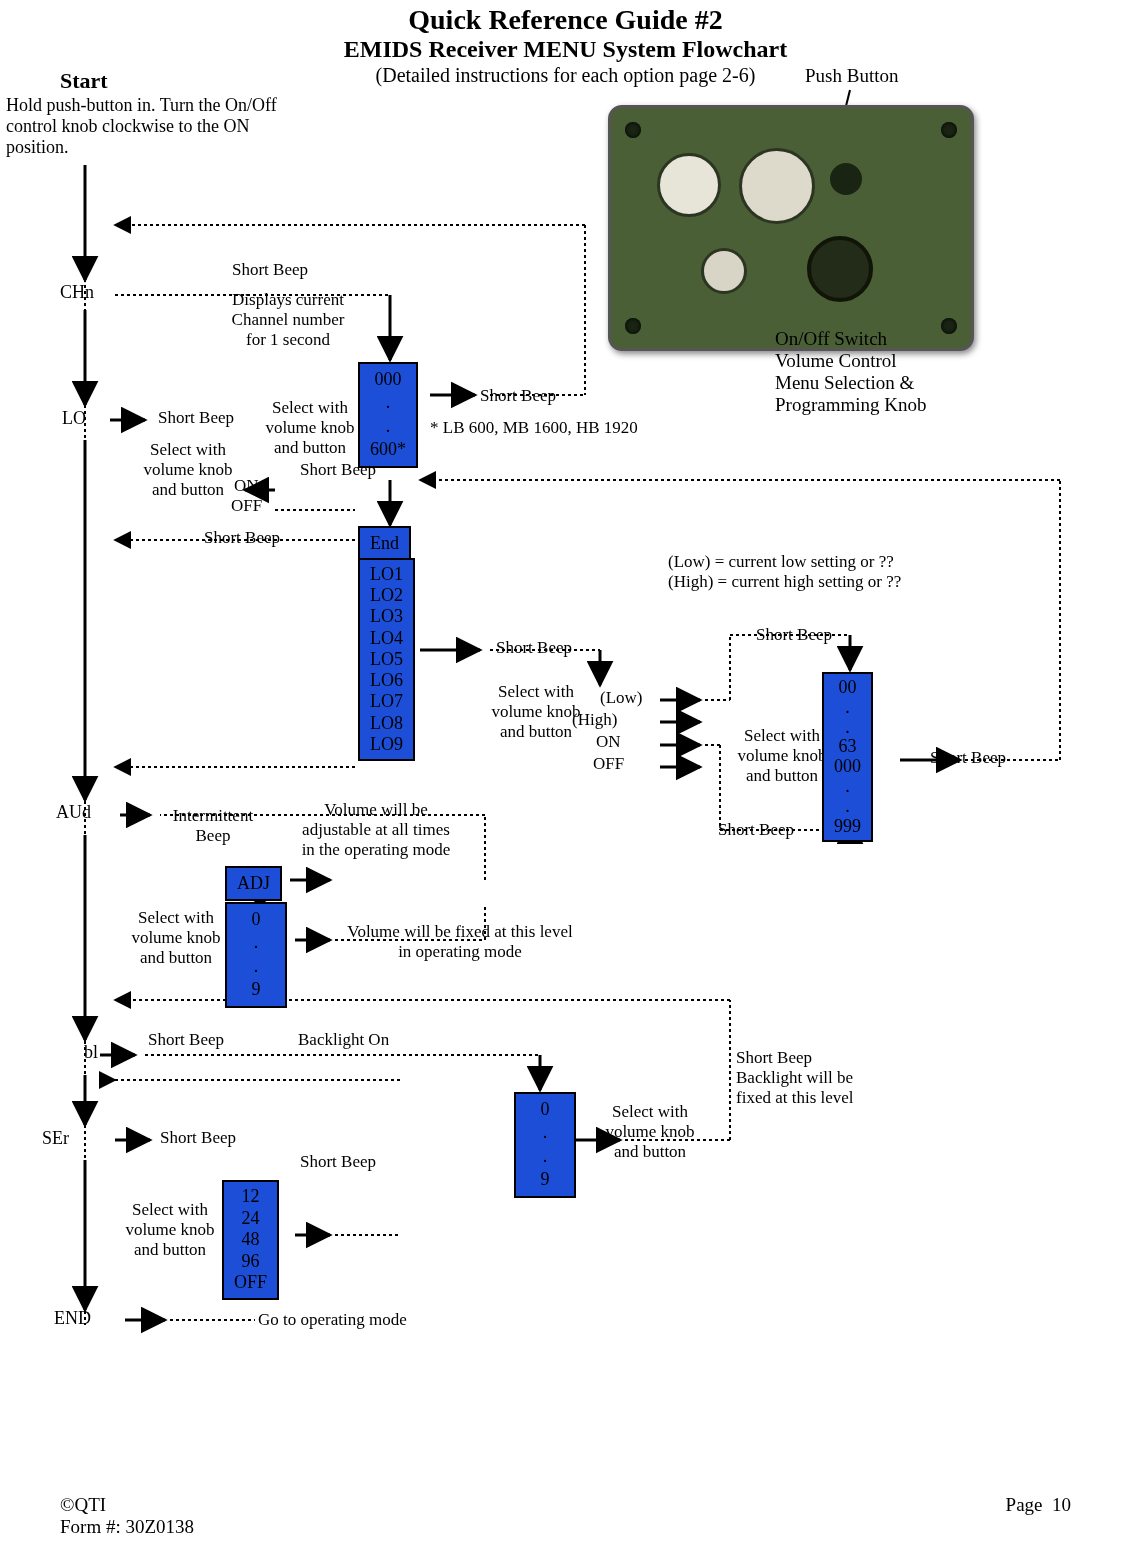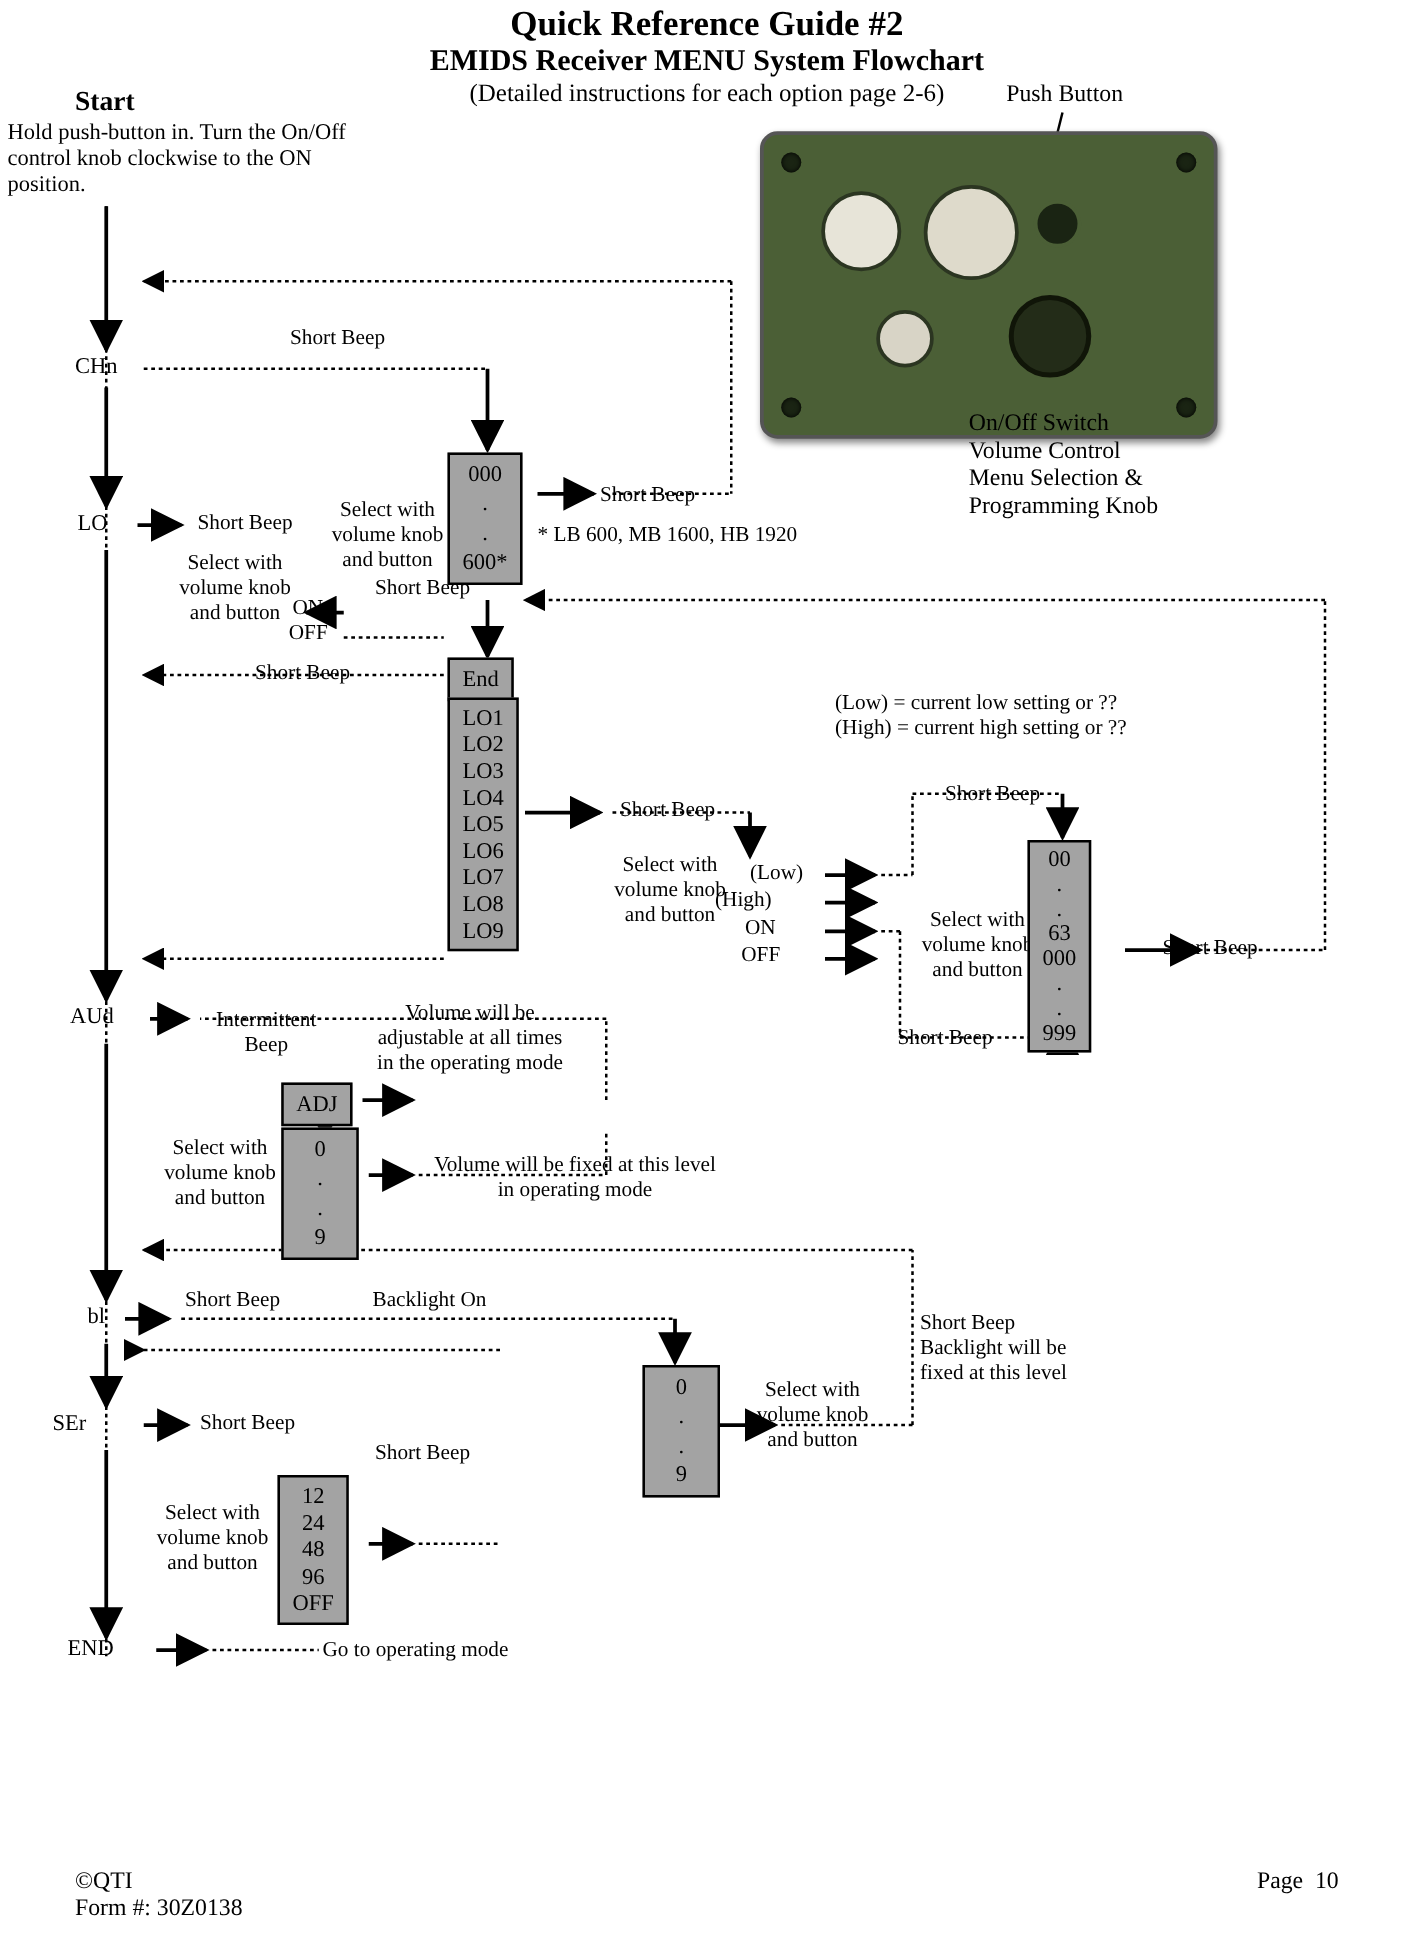--- a/index.html
+++ b/index.html
@@ -3,21 +3,21 @@
 <meta charset="utf-8">
 <style>
   html,body{margin:0;padding:0;background:#fff;font-family:"Times New Roman",Times,serif;font-size:18px;color:#000}
   .page{position:relative;width:1131px;height:1554px}
   .abs{position:absolute}
   .bold{font-weight:bold}
   .center{text-align:center}
   .title1{font-size:28px;font-weight:bold;left:0;right:0;top:4px}
   .title2{font-size:24px;font-weight:bold;left:0;right:0;top:36px}
   .subtitle{font-size:20px;left:0;right:0;top:64px}
-  .box{border:2px solid #000;background:#a3a3a3;text-align:center;line-height:1.3;padding:4px 10px}
+  .box{border:2px solid #000;background:#1d4ed8;text-align:center;line-height:1.3;padding:4px 10px}
   .thickbox{border:4px solid #000;background:#fff;text-align:center;padding:10px 14px}
   .small{font-size:17px}
   .device{width:360px;height:240px;background:#4b5f36;border:3px solid #555;border-radius:14px;box-shadow:2px 3px 6px #888}
   .devhole{position:absolute;width:16px;height:16px;border-radius:50%;background:#1a2413;box-shadow:inset 0 0 4px #000}
   .devknob{position:absolute;border-radius:50%}
   .footer{position:absolute;left:60px;right:60px;bottom:16px;display:flex;justify-content:space-between;font-size:19px}
   svg.conn{position:absolute;left:0;top:0;width:1131px;height:1554px;pointer-events:none}
 </style>
 </head>
 <body>
@@ -133,25 +133,28 @@
   <div class="devknob" style="left:196px;top:128px;width:58px;height:58px;background:#232c18;border:4px solid #101508"></div>
 </div>
 <div class="abs" style="left:775px;top:328px;font-size:19px;white-space:pre">On/Off Switch
 Volume Control
 Menu Selection &amp;
 Programming Knob</div>
 
 <div class="abs" style="left:60px;top:282px">CHn</div>
 <div class="abs" style="left:62px;top:408px">LO</div>
 <div class="abs" style="left:56px;top:802px">AUd</div>
-<div class="abs" style="left:70px;top:1042px">bl</div>
+<div class="abs" style="left:84px;top:1042px">bl</div>
 <div class="abs" style="left:42px;top:1128px">SEr</div>
 <div class="abs" style="left:54px;top:1308px">END</div>
 
 <div class="abs small" style="left:232px;top:260px">Short Beep</div>
+<div class="abs small center" style="left:208px;top:290px;width:160px;white-space:pre">Displays current
+Channel number
+for 1 second</div>
 <div class="abs box" style="left:358px;top:362px;white-space:pre">000
 .
 .
 600*</div>
 <div class="abs small" style="left:480px;top:386px">Short Beep</div>
 <div class="abs small center" style="left:260px;top:398px;width:100px;white-space:pre">Select with
 volume knob
 and button</div>
 <div class="abs small" style="left:430px;top:418px">* LB 600, MB 1600, HB 1920</div>
 

